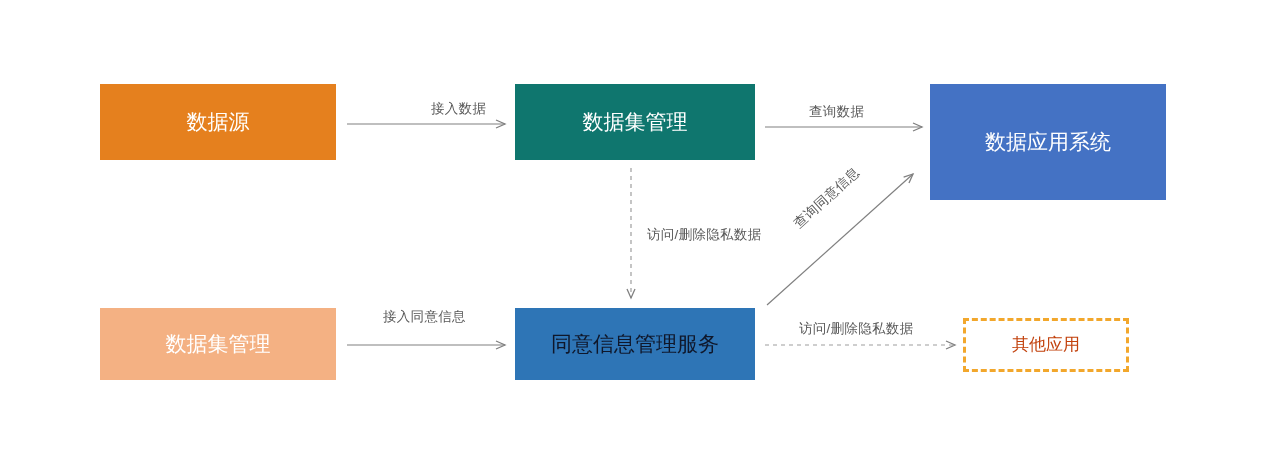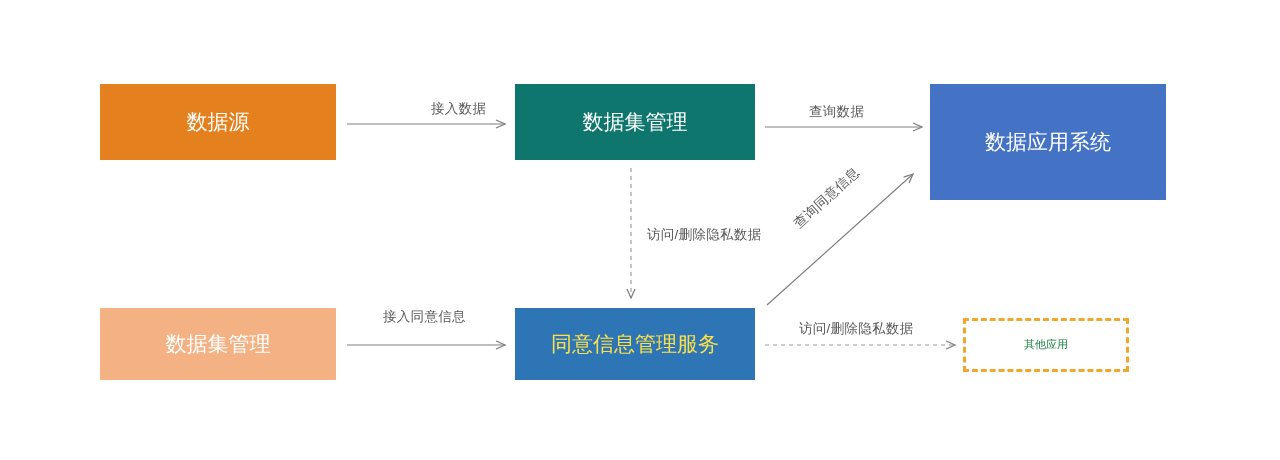--- a/index.html
+++ b/index.html
@@ -52,29 +52,29 @@
   }
   #node-consent-collect {
     left: 100px; top: 308px; width: 236px; height: 72px;
     background: #F4B183;
     color: #ffffff;
     font-size: 21px;
   }
   #node-consent-service {
     left: 515px; top: 308px; width: 240px; height: 72px;
     background: #2E75B6;
-    color: #fde047;
+    color: #0f172a;
     font-size: 21px;
   }
   #node-other-apps {
     left: 963px; top: 318px; width: 166px; height: 54px;
     background: #ffffff;
     border: 3px dashed #F2A72C;
-    color: #15803d;
-    font-size: 11px;
+    color: #c2410c;
+    font-size: 17px;
   }
 
   
   .arrow-label {
     position: absolute;
     color: #595959;
     font-size: 13.5px;
     white-space: nowrap;
     letter-spacing: 0.3px;
   }

